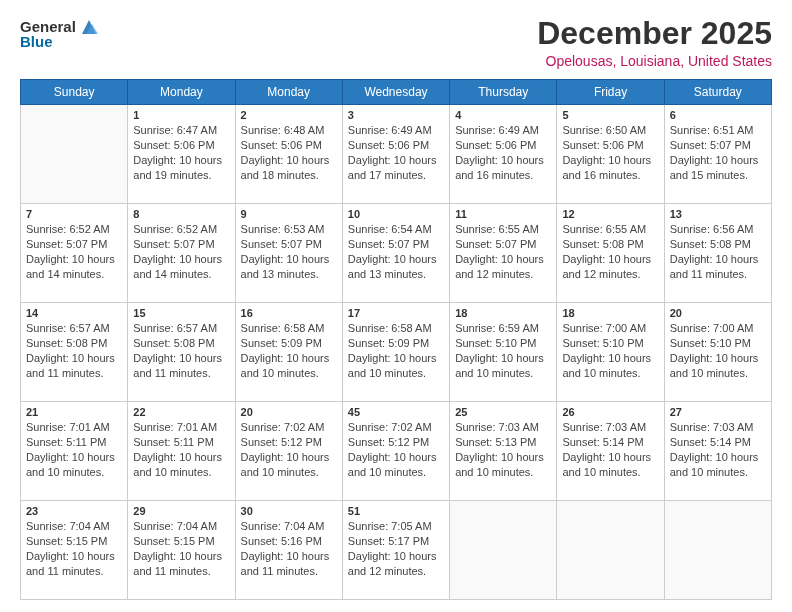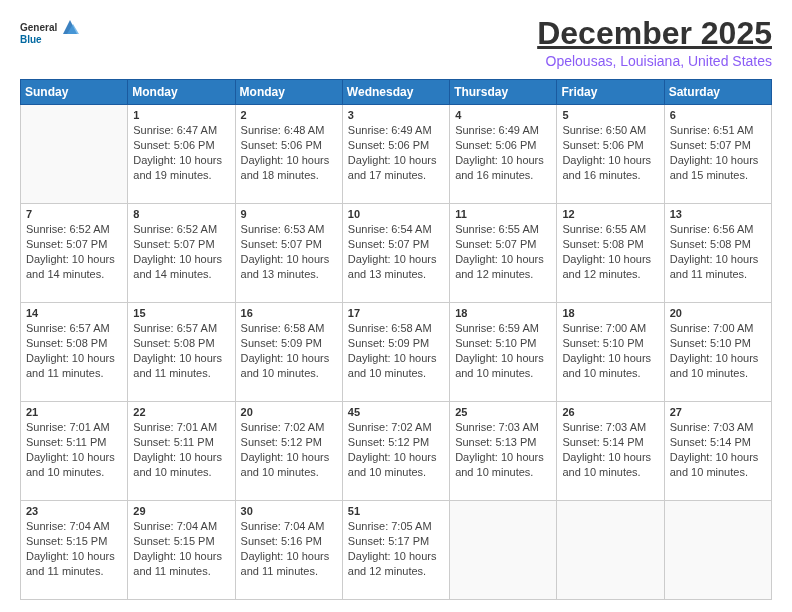--- a/index.html
+++ b/index.html
@@ -22,60 +22,59 @@
       justify-content: space-between;
       align-items: flex-start;
       margin-bottom: 10px;
     }
     .logo {
       display: flex;
       align-items: center;
       gap: 2px;
     }
     .logo-text {
-      font-size: 10px;
+      font-size: 15px;
       font-weight: bold;
       line-height: 1.1;
     }
     .logo-general { color: #333; }
     .logo-blue { color: #0369a1; }
     .logo-icon {
       width: 22px;
       height: 22px;
       margin-left: 2px;
     }
     .title-block {
       text-align: right;
     }
     .month-title {
       font-size: 32px;
       font-weight: bold;
       color: #333;
       line-height: 1.1;
-      text-decoration: underline;
     }
     .location {
       font-size: 14px;
-      color: #8b5cf6;
+      color: #be185d;
       margin-top: 2px;
     }
     .calendar {
       flex: 1;
       border: 1px solid #ccc;
       border-collapse: collapse;
       width: 100%;
       table-layout: fixed;
     }
     .calendar th {
       background-color: #2a7abf;
       color: white;
       font-size: 12px;
-      font-weight: bold;
-      padding: 5px 4px;
-      text-align: left;
+      font-weight: normal;
+      padding: 5px 16px;
+      text-align: center;
       border: 1px solid #1a5a9f;
     }
     .calendar td {
       border: 1px solid #ccc;
       vertical-align: top;
       padding: 4px 5px;
       font-size: 10px;
       color: #333;
       height: 82px;
     }

